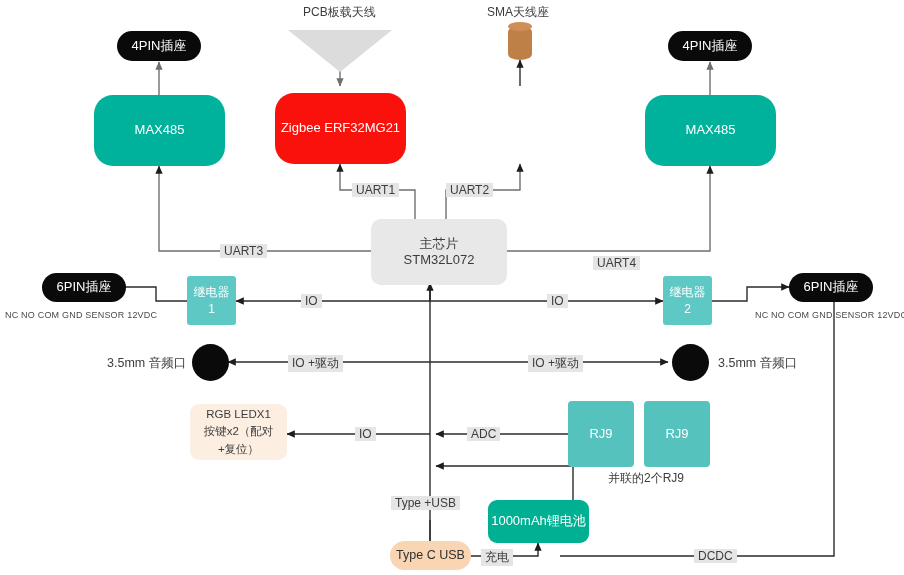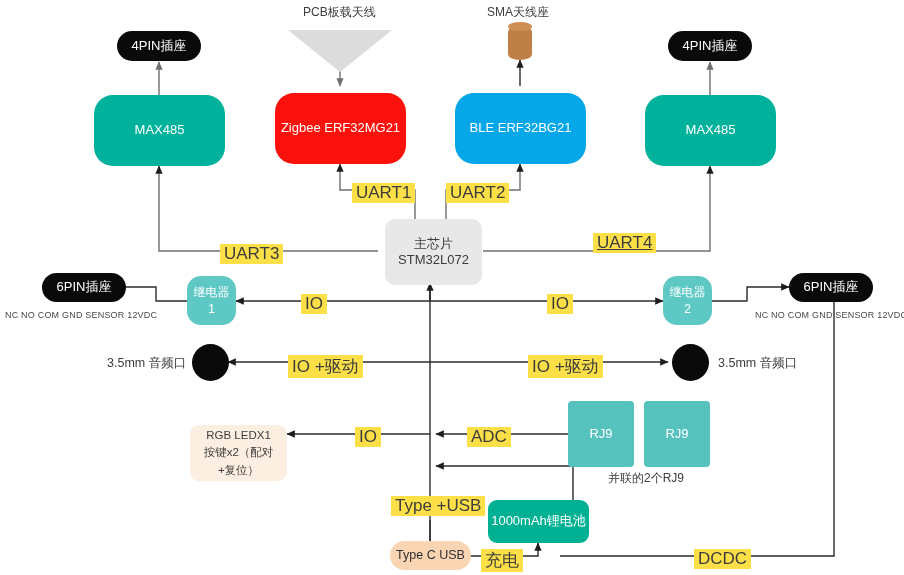--- a/index.html
+++ b/index.html
@@ -53,21 +53,21 @@
     background: #0a0a0a;
     color: #ffffff;
     border-radius: 22px;
     font-size: 13px;
     font-weight: 400;
   }
   
   .relay {
     background: #5ec8c4;
     color: #ffffff;
-    border-radius: 14px;
+    border-radius: 3px;
     font-size: 12px;
     flex-direction: column;
     line-height: 1.35;
   }
   
   .rj9 {
     background: #55c2bd;
     color: #ffffff;
     border-radius: 4px;
     font-size: 13px;
@@ -80,21 +80,20 @@
     font-size: 13px;
   }
   
   .peach {
     background: #fceee0;
     color: #3c3c3c;
     border-radius: 9px;
     font-size: 11.5px;
     flex-direction: column;
     line-height: 1.5;
-    margin-top: 21px;
   }
   .usbc {
     background: #fad5b4;
     color: #2f2f2f;
     border-radius: 18px;
     font-size: 12.5px;
   }
   
   .jack {
     background: #0a0a0a;
@@ -106,23 +105,23 @@
     color: #3d3d3d;
     white-space: nowrap;
     z-index: 4;
   }
   .txt.t13 { font-size: 12.5px; }
   .txt.t12 { font-size: 12px; }
   .txt.t9  { font-size: 9px; letter-spacing: .2px; color: #4a4a4a; }
   
   .wlabel {
     position: absolute;
-    background: #fde047;
+    background: #e5e5e5;
     color: #3d3d3d;
-    font-size: 17px;
+    font-size: 12px;
     padding: 0 4px;
     white-space: nowrap;
     z-index: 4;
   }
   
   .pcb-ant {
     position: absolute;
     width: 0; height: 0;
     border-left: 52px solid transparent;
     border-right: 52px solid transparent;
@@ -215,25 +214,24 @@
   <div class="sma-cap" style="left:508px; top:22px; width:24px; height:9px;"></div>
   <div class="txt t12" style="left:487px; top:4px;">SMA天线座</div>
 
   <div class="node pill" style="left:117px; top:31px; width:84px; height:30px;">4PIN插座</div>
   <div class="node pill" style="left:668px; top:31px; width:84px; height:30px;">4PIN插座</div>
 
   <div class="node mod teal" style="left:94px; top:95px; width:131px; height:71px;">MAX485</div>
 
   <div class="node mod red" style="left:275px; top:93px; width:131px; height:71px;">Zigbee ERF32MG21</div>
 
-  <div class="node mod blue" style="left:455px; top:93px; width:131px; height:71px;">BLE ERF32BG21</div>
 
   <div class="node mod teal" style="left:645px; top:95px; width:131px; height:71px;">MAX485</div>
 
-  <div class="node chip" style="left:385px; top:219px; width:97px; height:66px;">
+  <div class="node chip" style="left:371px; top:219px; width:136px; height:66px;">
     <span>主芯片</span>
     <span>STM32L072</span>
   </div>
 
   <div class="node relay" style="left:187px; top:276px; width:49px; height:49px;">
     <span>继电器</span>
     <span>1</span>
   </div>
   <div class="node relay" style="left:663px; top:276px; width:49px; height:49px;">
     <span>继电器</span>
@@ -262,21 +260,21 @@
   <div class="node rj9" style="left:644px; top:401px; width:66px; height:66px;">RJ9</div>
   <div class="txt t12" style="left:608px; top:470px;">并联的2个RJ9</div>
 
   <div class="node batt" style="left:488px; top:500px; width:101px; height:43px;">1000mAh锂电池</div>
 
   <div class="node usbc" style="left:390px; top:541px; width:81px; height:29px;">Type C USB</div>
 
   <div class="wlabel" style="left:352px; top:183px;">UART1</div>
   <div class="wlabel" style="left:446px; top:183px;">UART2</div>
   <div class="wlabel" style="left:220px; top:244px;">UART3</div>
-  <div class="wlabel" style="left:593px; top:233px;text-decoration:underline;">UART4</div>
+  <div class="wlabel" style="left:593px; top:256px;">UART4</div>
 
   <div class="wlabel" style="left:301px; top:294px;">IO</div>
   <div class="wlabel" style="left:547px; top:294px;">IO</div>
 
   <div class="wlabel" style="left:288px; top:355px;">IO +驱动</div>
   <div class="wlabel" style="left:528px; top:355px;">IO +驱动</div>
 
   <div class="wlabel" style="left:355px; top:427px;">IO</div>
   <div class="wlabel" style="left:467px; top:427px;">ADC</div>
 

